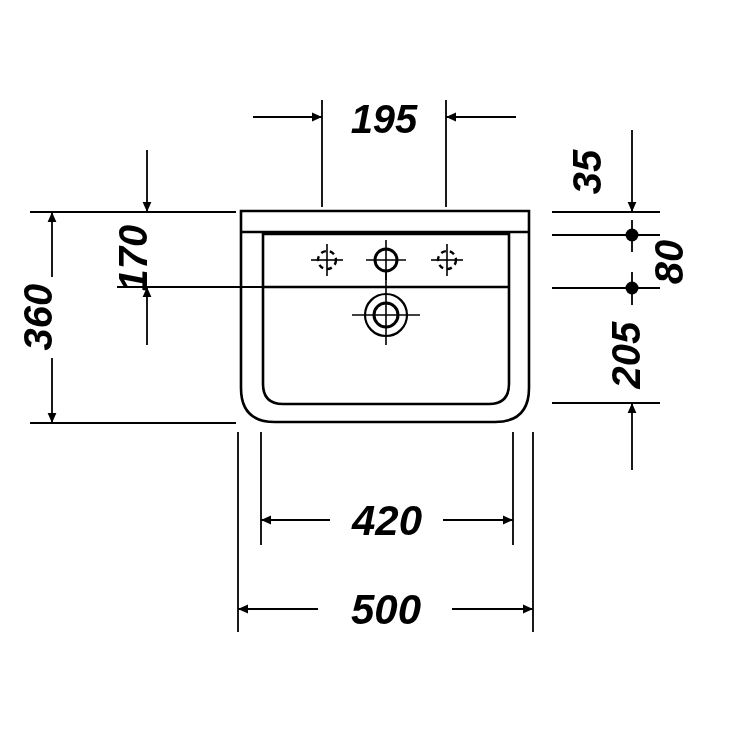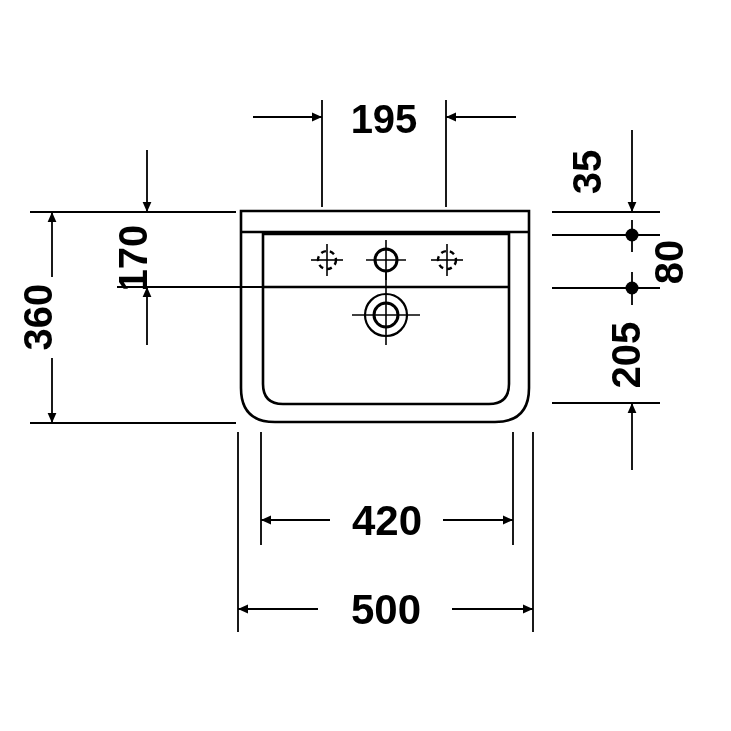--- a/index.html
+++ b/index.html
@@ -8,20 +8,21 @@
     padding: 0;
     background: #ffffff;
   }
   #drawing-root {
     position: relative;
     width: 731px;
     height: 731px;
     background: #a16207;
     overflow: hidden;
     font-family: "Liberation Sans", sans-serif;
+    font-style: italic;
   }
   svg#technical-drawing {
     display: block;
     width: 731px;
     height: 731px;
   }
   .dim-text {
     font-family: "Liberation Sans", sans-serif;
     font-weight: bold;
     fill: #000000;

